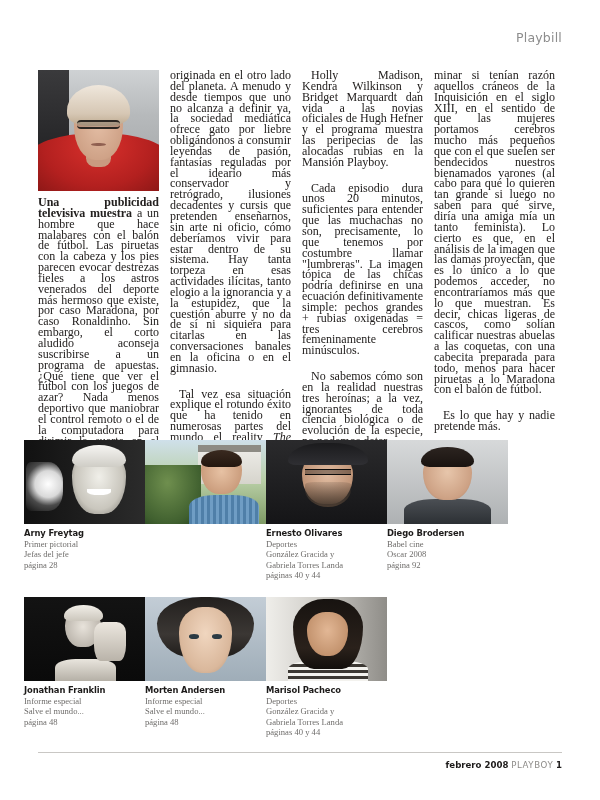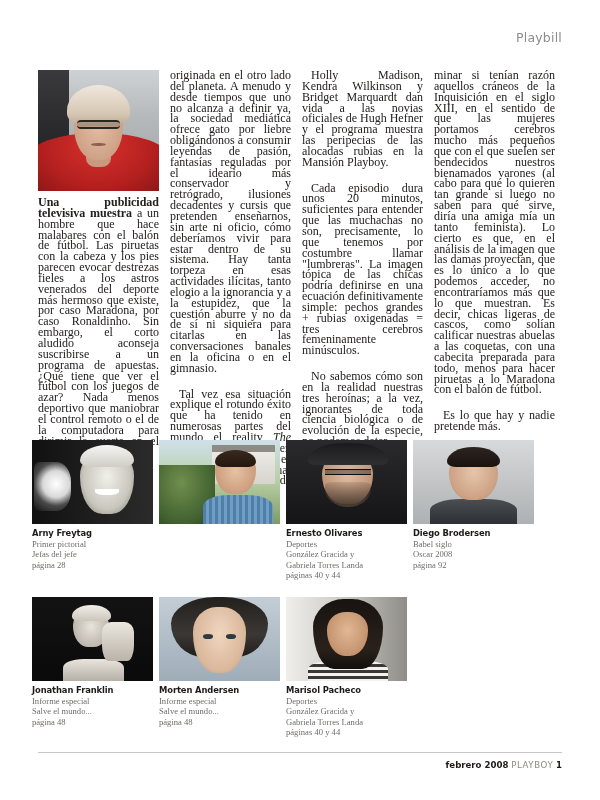--- a/index.html
+++ b/index.html
@@ -105,24 +105,24 @@
     font-style: italic;
     font-size: 10.5px;
     line-height: 13px;
     color: #7c7a78;
     text-align: right;
   }
 
   
   .grid {
     position: absolute;
-    left: 32px;
+    left: 24px;
     width: 524px;
     display: flex;
-    gap: 6px;
+    gap: 0;
   }
   .grid.row1 { top: 440px; }
   .grid.row2 { top: 597px; }
 
   .card { width: 121px; flex: 0 0 121px; }
   .thumb {
     width: 121px; height: 84px;
     overflow: hidden;
     position: relative;
     background: #9b9b9b;
@@ -415,21 +415,21 @@
     </div>
 
     <div class="card">
       <div class="thumb t-brodersen">
         <div class="shirt"></div>
           <div class="head"></div>
           <div class="hair2"></div>
       </div>
       <div class="cap">
         <div class="name">Diego Brodersen</div>
-        <div class="line">Babel siglo</div>
+        <div class="line">Babel cine</div>
         <div class="line">Oscar 2008</div>
         <div class="line">página 92</div>
       </div>
     </div>
 
   </div>
 
   <div class="grid row2">
 
 

